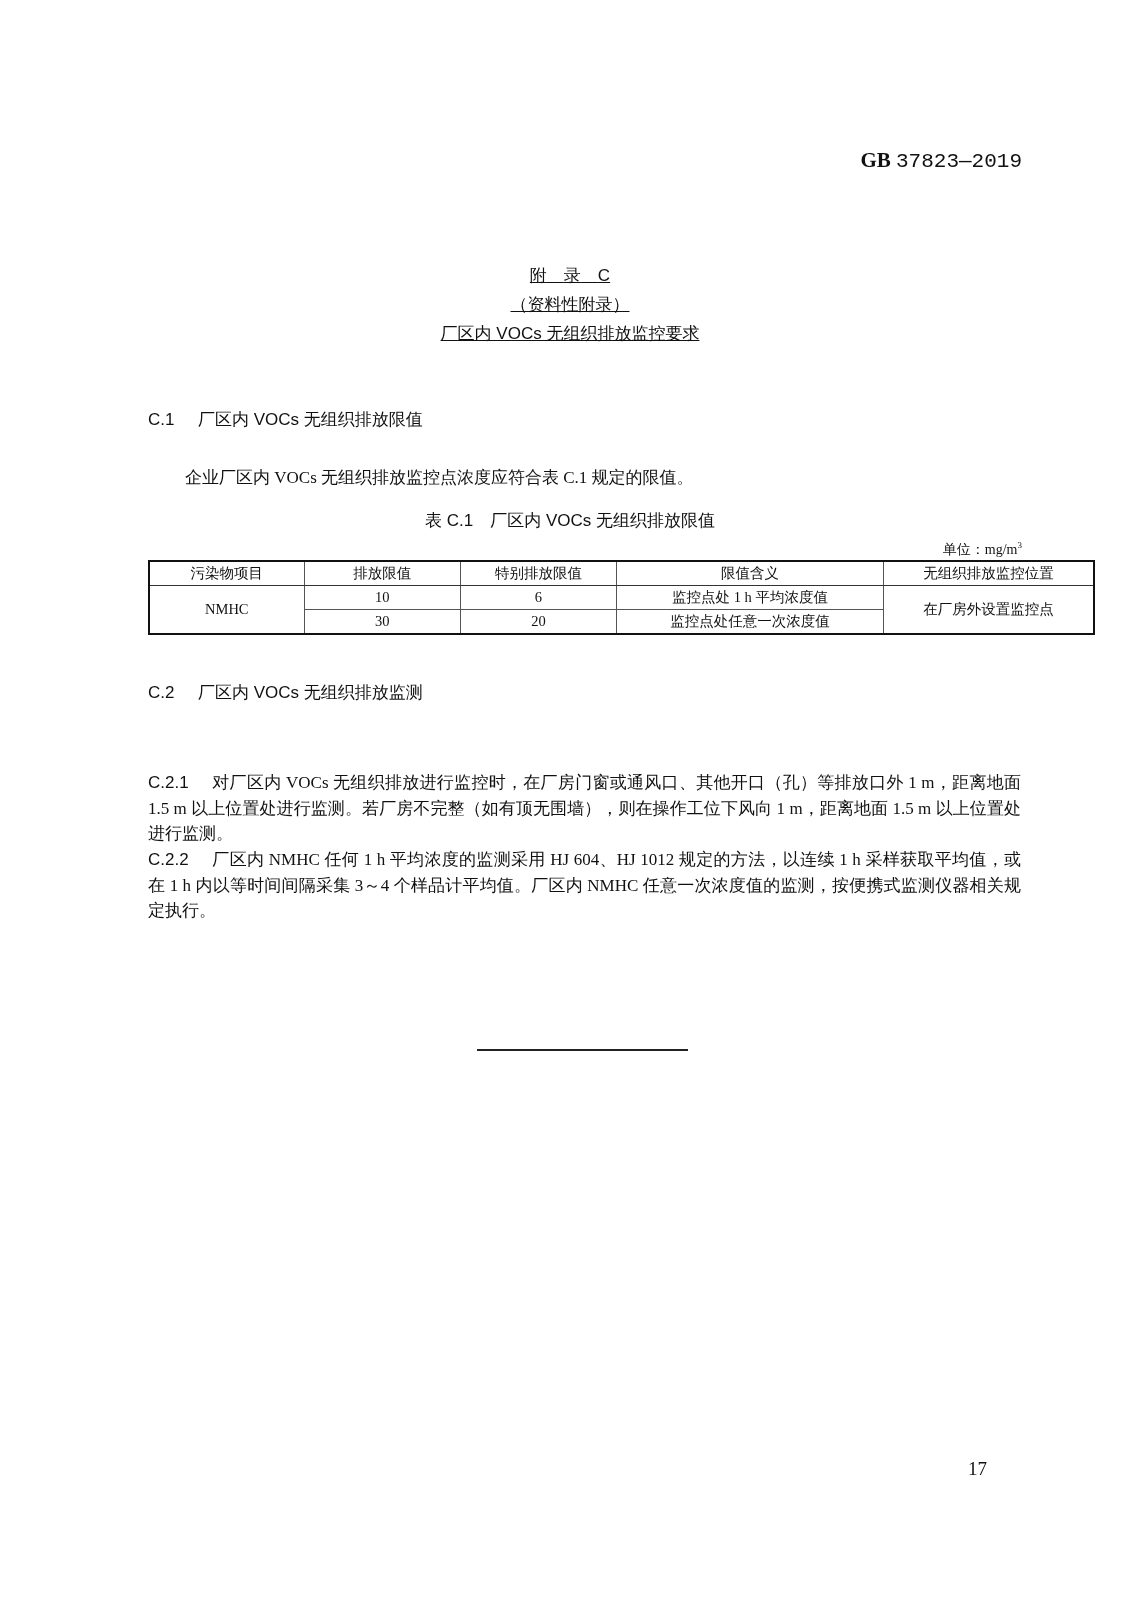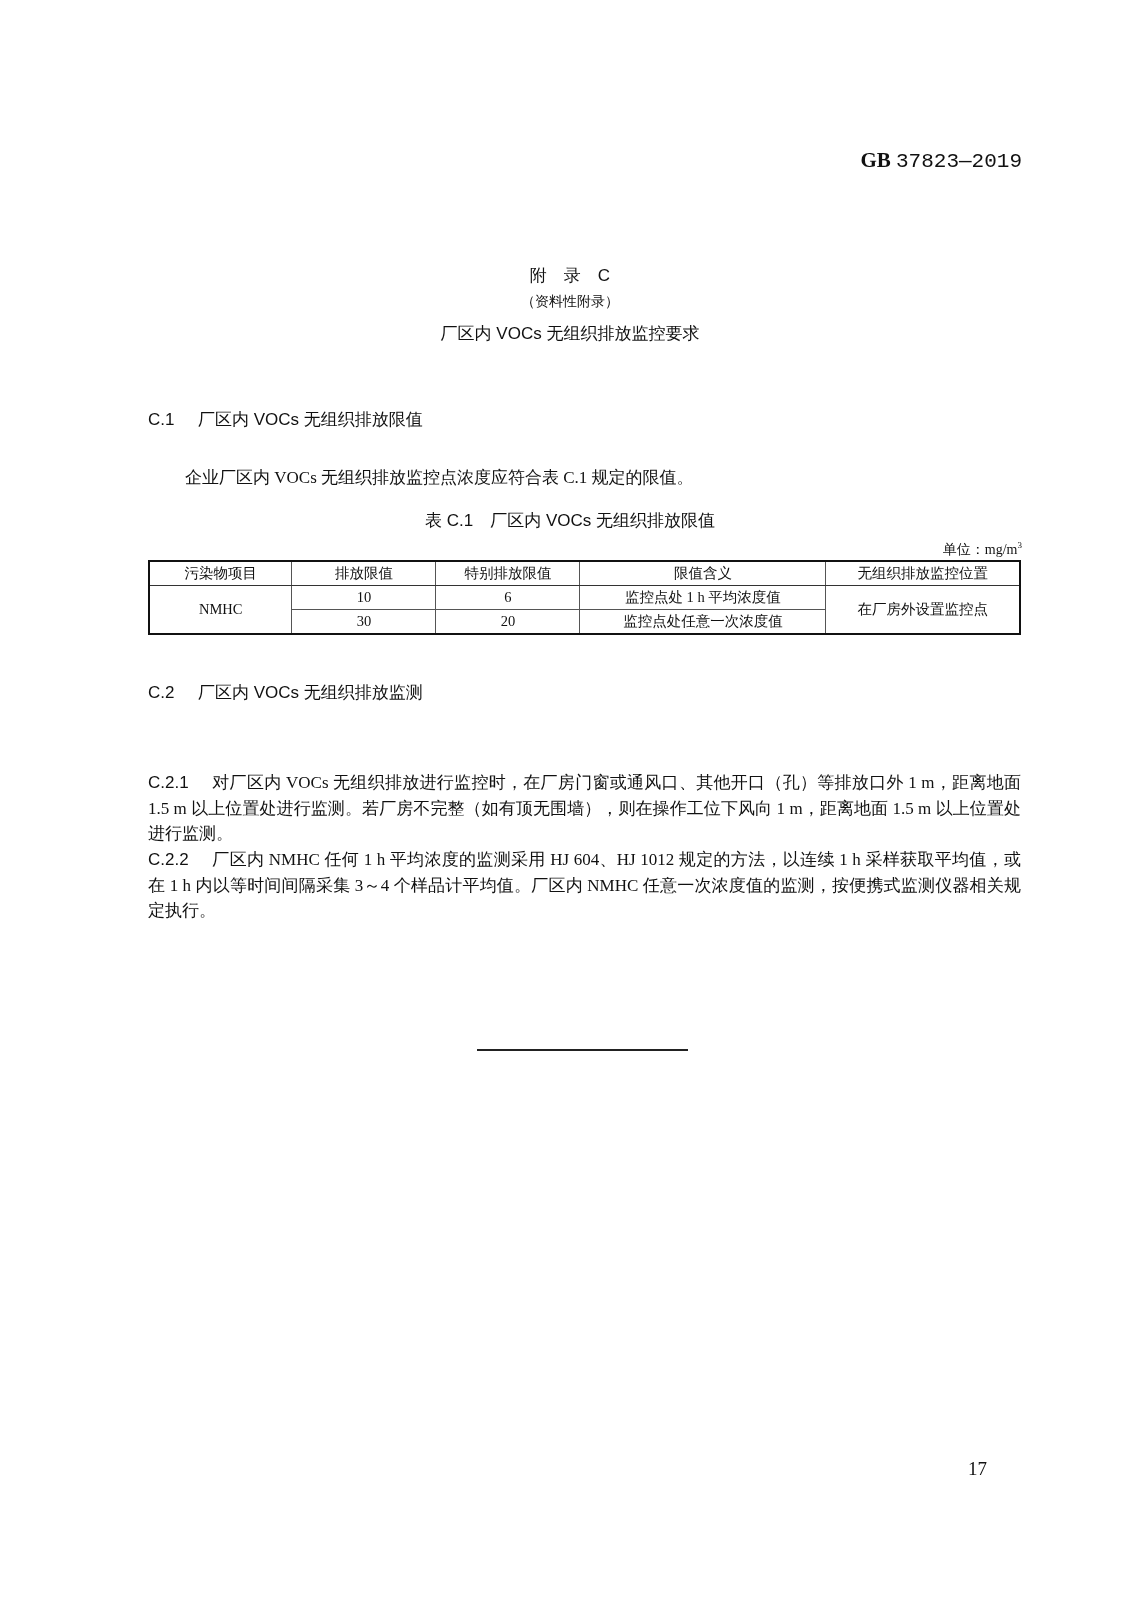--- a/index.html
+++ b/index.html
@@ -9,39 +9,39 @@
     font-family: "Liberation Serif", "DejaVu Serif", serif;
   }
   .abs { position: absolute; }
   .sans { font-family: "Liberation Sans", "DejaVu Sans", sans-serif; }
   .serif { font-family: "Liberation Serif", "DejaVu Serif", serif; }
 
   #std-code { right: 118px; top: 148px; font-size: 21px; white-space: nowrap; }
   #std-code .gb { font-family: "Liberation Serif", serif; font-weight: bold; }
   #std-code .num { font-family: Liberation Mono, monospace; }
 
-  .center-line { left: 0; width: 1140px; text-align: center; white-space: nowrap; }
+  .center-line { left: 0; width: 1140px; text-align: center; white-space: nowrap; text-decoration: underline; }
   #appendix-title { top: 264px; font-size: 17px; word-spacing: 0; }
   #appendix-title span { letter-spacing: 0; }
-  #appendix-type { top: 293px; font-size: 14px; }
+  #appendix-type { top: 293px; font-size: 17px; }
   #appendix-heading { top: 322px; font-size: 17px; }
 
   .section-h { left: 148px; font-size: 17px; white-space: nowrap; }
   .section-h .no { display: inline-block; width: 50px; }
   #sec-c1 { top: 408px; }
   #sec-c2 { top: 681px; }
 
   #c1-para { left: 185px; top: 466px; font-size: 17px; white-space: nowrap; }
 
   #table-caption { top: 509px; left: 0; width: 1140px; text-align: center; font-size: 17px; }
   #unit-label { right: 118px; top: 540px; font-size: 14px; white-space: nowrap; }
   #unit-label sup { font-size: 9px; }
 
   #limits-table {
-    left: 148px; top: 560px; width: 873px;
+    left: 148px; top: 560px; width: 947px;
     border-collapse: collapse; font-size: 14.5px;
     border-top: 2px solid #111; border-bottom: 2px solid #111;
     border-left: 2px solid #111; border-right: 2px solid #111;
   }
   #limits-table th, #limits-table td {
     border: 1px solid #555; text-align: center; font-weight: normal;
     height: 23px; padding: 0; line-height: 23px;
   }
   #limits-table th { border-bottom: 1px solid #333; }
 

